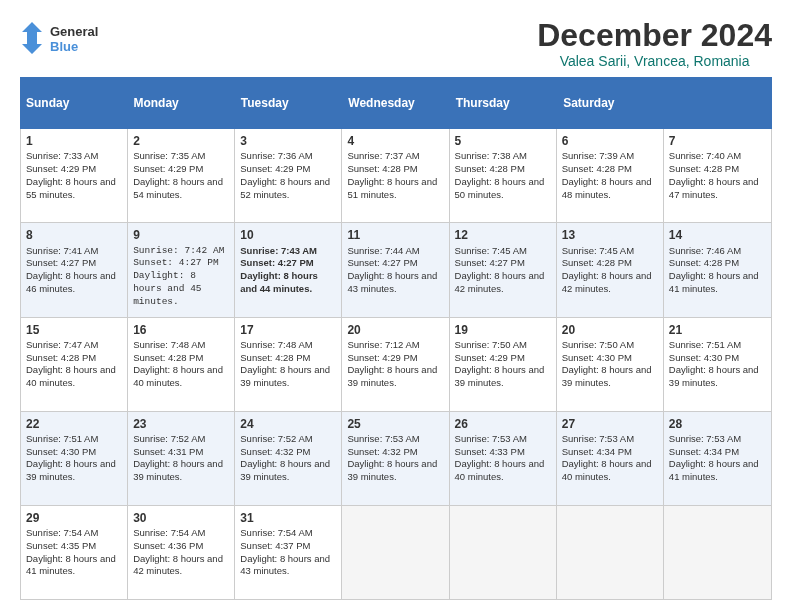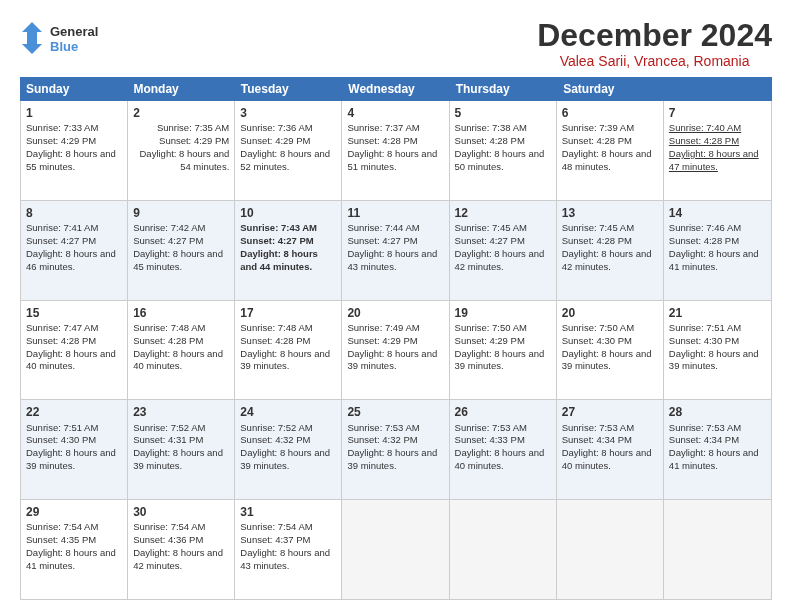--- a/index.html
+++ b/index.html
@@ -33,37 +33,37 @@
       text-align: center;
     }
     .month-title {
       font-size: 32px;
       font-weight: bold;
       color: #333;
       line-height: 1.1;
     }
     .location {
       font-size: 14px;
-      color: #b91c1c;
+      color: #0f766e;
     }
     .calendar {
       flex: 1;
       display: flex;
       flex-direction: column;
     }
     .cal-header {
       display: grid;
       grid-template-columns: repeat(7, 1fr);
       background: #3a72b8;
     }
     .cal-header-cell {
       color: #fff;
       font-weight: bold;
       font-size: 12px;
-      padding: 5px 6px;
+      padding: 19px 6px;
       text-align: left;
     }
     .cal-body {
       display: flex;
       flex-direction: column;
       flex: 1;
     }
     .cal-row {
       display: grid;
       grid-template-columns: repeat(7, 1fr);
@@ -133,21 +133,21 @@
     <div class="cal-body" id="cal-body">
     <div class="cal-row">
           <div class="cal-cell">
             <span class="day-num">1</span>
             <div style="white-space: pre-line;">Sunrise: 7:33 AM
 Sunset: 4:29 PM
 Daylight: 8 hours and 55 minutes.</div>
           </div>
           <div class="cal-cell">
             <span class="day-num">2</span>
-            <div style="white-space: pre-line; text-align: right;">Sunrise: 7:35 AM
+            <div style="white-space: pre-line;">Sunrise: 7:35 AM
 Sunset: 4:29 PM
 Daylight: 8 hours and 54 minutes.</div>
           </div>
           <div class="cal-cell">
             <span class="day-num">3</span>
             <div style="white-space: pre-line;">Sunrise: 7:36 AM
 Sunset: 4:29 PM
 Daylight: 8 hours and 52 minutes.</div>
           </div>
           <div class="cal-cell">
@@ -163,35 +163,35 @@
 Daylight: 8 hours and 50 minutes.</div>
           </div>
           <div class="cal-cell">
             <span class="day-num">6</span>
             <div style="white-space: pre-line;">Sunrise: 7:39 AM
 Sunset: 4:28 PM
 Daylight: 8 hours and 48 minutes.</div>
           </div>
           <div class="cal-cell">
             <span class="day-num">7</span>
-            <div style="white-space: pre-line; text-decoration: underline;">Sunrise: 7:40 AM
+            <div style="white-space: pre-line;">Sunrise: 7:40 AM
 Sunset: 4:28 PM
 Daylight: 8 hours and 47 minutes.</div>
           </div>
         </div>
         <div class="cal-row">
           <div class="cal-cell alt-row">
             <span class="day-num">8</span>
             <div style="white-space: pre-line;">Sunrise: 7:41 AM
 Sunset: 4:27 PM
 Daylight: 8 hours and 46 minutes.</div>
           </div>
           <div class="cal-cell alt-row">
             <span class="day-num">9</span>
-            <div style="white-space: pre-line;">Sunrise: 7:42 AM
+            <div style="white-space: pre-line; font-family: Liberation Mono, monospace;">Sunrise: 7:42 AM
 Sunset: 4:27 PM
 Daylight: 8 hours and 45 minutes.</div>
           </div>
           <div class="cal-cell alt-row">
             <span class="day-num">10</span>
             <div style="white-space: pre-line; font-weight: bold;">Sunrise: 7:43 AM
 Sunset: 4:27 PM
 Daylight: 8 hours and 44 minutes.</div>
           </div>
           <div class="cal-cell alt-row">
@@ -233,21 +233,21 @@
 Daylight: 8 hours and 40 minutes.</div>
           </div>
           <div class="cal-cell">
             <span class="day-num">17</span>
             <div style="white-space: pre-line;">Sunrise: 7:48 AM
 Sunset: 4:28 PM
 Daylight: 8 hours and 39 minutes.</div>
           </div>
           <div class="cal-cell">
             <span class="day-num">20</span>
-            <div style="white-space: pre-line;">Sunrise: 7:49 AM
+            <div style="white-space: pre-line;">Sunrise: 7:12 AM
 Sunset: 4:29 PM
 Daylight: 8 hours and 39 minutes.</div>
           </div>
           <div class="cal-cell">
             <span class="day-num">19</span>
             <div style="white-space: pre-line;">Sunrise: 7:50 AM
 Sunset: 4:29 PM
 Daylight: 8 hours and 39 minutes.</div>
           </div>
           <div class="cal-cell">

